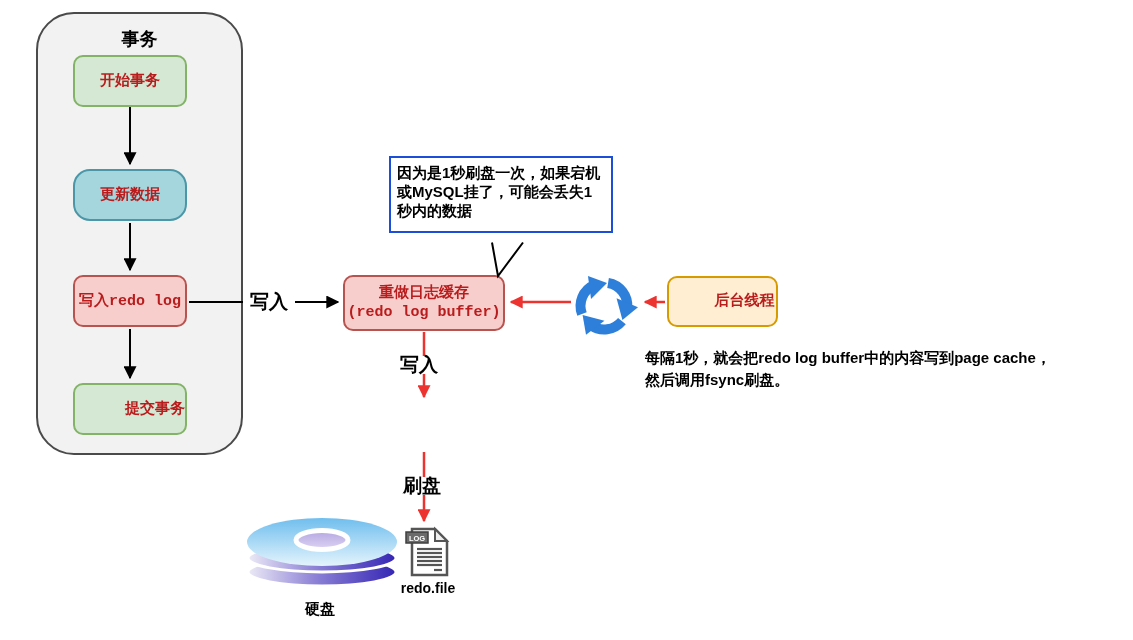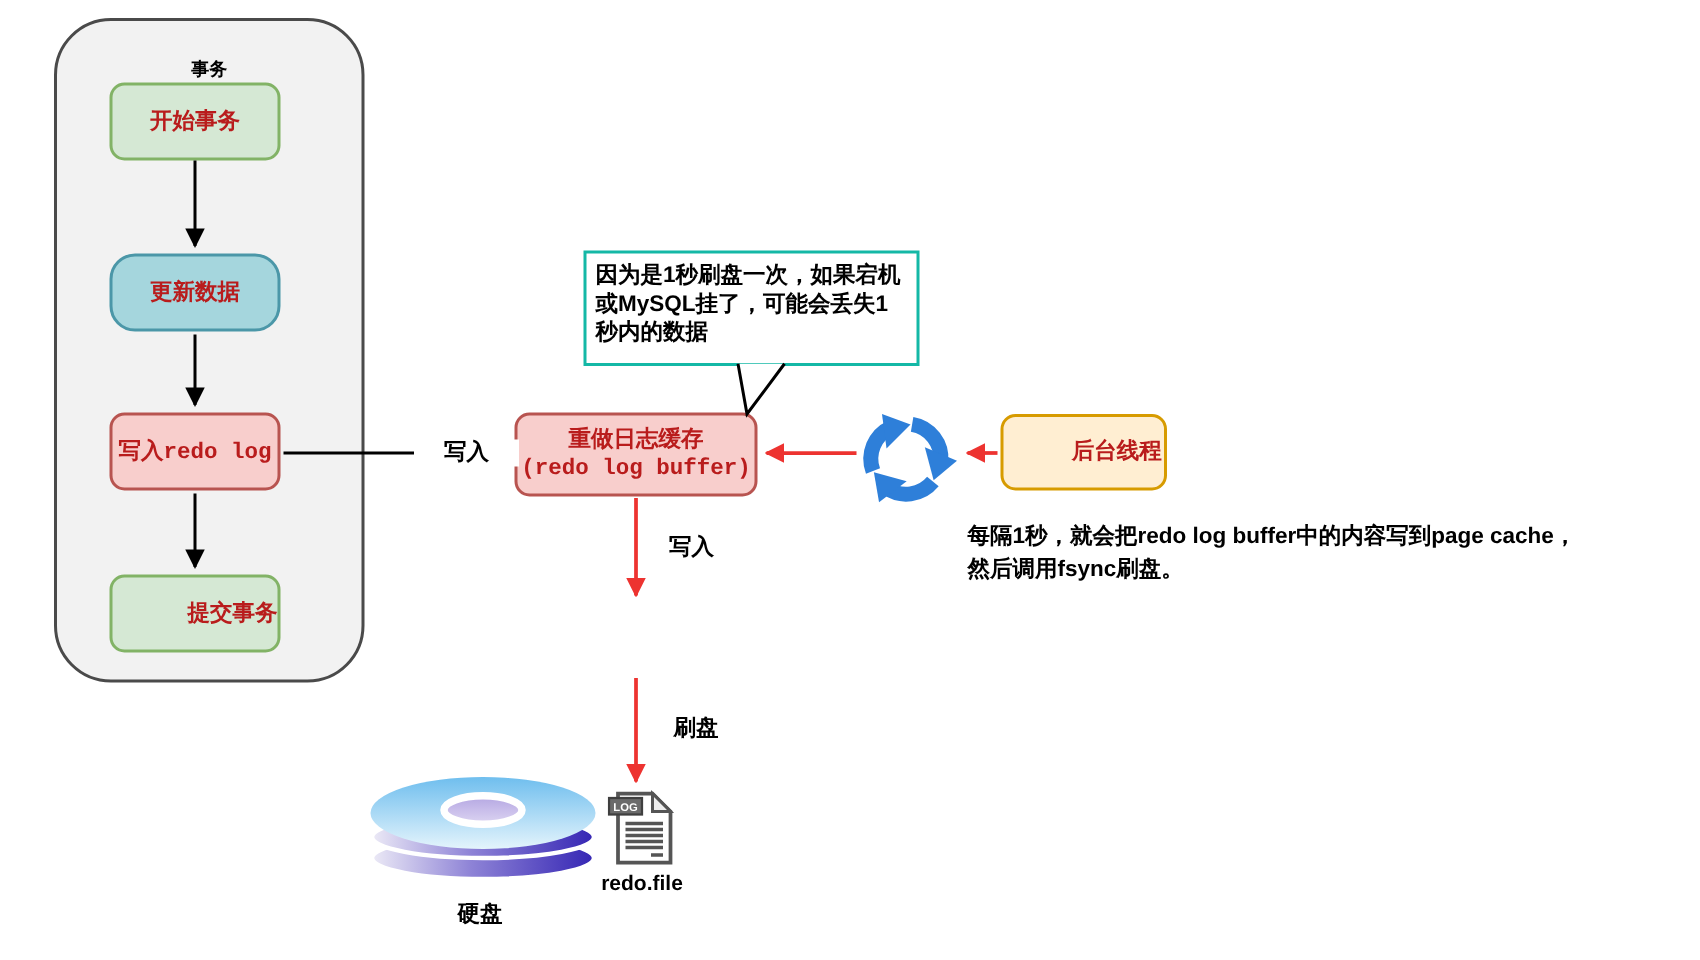--- a/index.html
+++ b/index.html
@@ -7,45 +7,45 @@
     position:relative;width:1133px;height:640px;background:#ffffff;
     font-family:"Liberation Sans", sans-serif;color:#000;overflow:hidden;
   }
   .abs{position:absolute;box-sizing:border-box;}
   
   .tx-container{
     left:36px;top:12px;width:207px;height:443px;
     background:#f2f2f2;border:2px solid #4a4a4a;border-radius:38px;
   }
   .tx-title{
-    position:absolute;top:24px;left:0;width:100%;text-align:center;
-    font-weight:bold;font-size:12px;
+    position:absolute;top:13px;left:0;width:100%;text-align:center;
+    font-weight:bold;font-size:18px;
   }
   
   .node{
     position:absolute;display:flex;flex-direction:column;align-items:center;justify-content:center;
     font-weight:bold;font-size:15px;text-align:center;color:#b91c1c;
     border-radius:10px;border:2px solid;box-sizing:border-box;line-height:19px;font-family:Liberation Mono, monospace;
   }
   .node.small{width:114px;height:52px;left:73px;}
   .green{background:#d5e8d4;border-color:#82b366;}
   .cyan{background:#a5d6dd;border-color:#4b97a8;}
   .pink{background:#f8cecc;border-color:#b85450;}
   .orange{background:#ffeed2;border-color:#d79b00;}
   .graybox{background:#f5f5f5;border-color:#5c5c5c;}
   
   .callout{
-    left:389px;top:167px;width:224px;height:77px;background:#fff;border:2px solid #14b8a6;
+    left:389px;top:156px;width:224px;height:77px;background:#fff;border:2px solid #1d4ed8;
     font-weight:bold;font-size:15px;line-height:19px;padding:5px 6px;
   }
   .callout div{white-space:nowrap;}
   
   .edge-label{
-    position:absolute;font-weight:bold;font-size:15px;background:#fff;
-    padding:0 20px;z-index:6;line-height:18px;margin-left:33px;
+    position:absolute;font-weight:bold;font-size:19px;background:#fff;
+    padding:0 7px;z-index:6;line-height:18px;
   }
   .note{
     left:645px;top:347px;width:492px;font-weight:bold;font-size:15px;line-height:22px;z-index:2;
   }
   .note div{white-space:nowrap;}
   .icon-label{position:absolute;font-weight:bold;text-align:center;}
   .overlay{position:absolute;left:0;top:0;z-index:5;pointer-events:none;}
   svg{display:block;}
 </style>
 </head>

